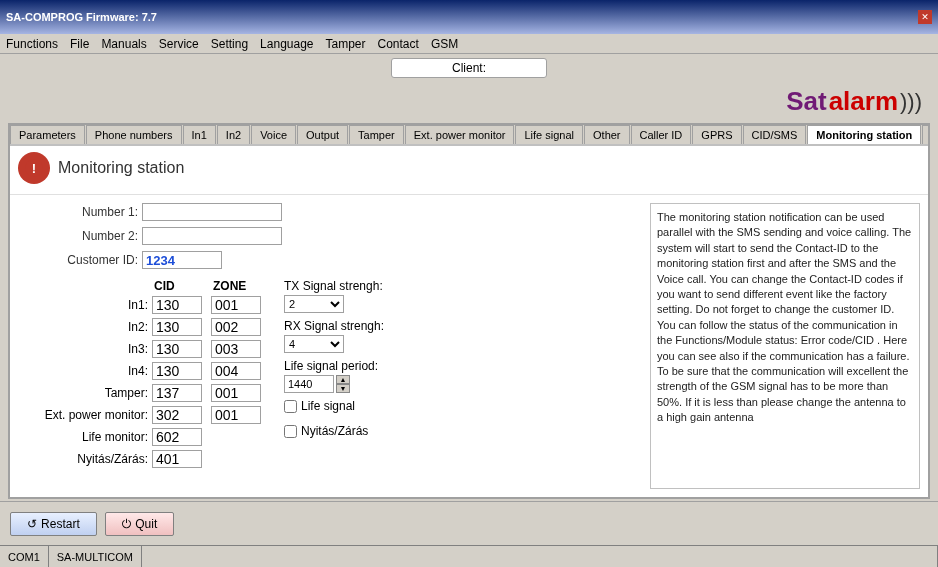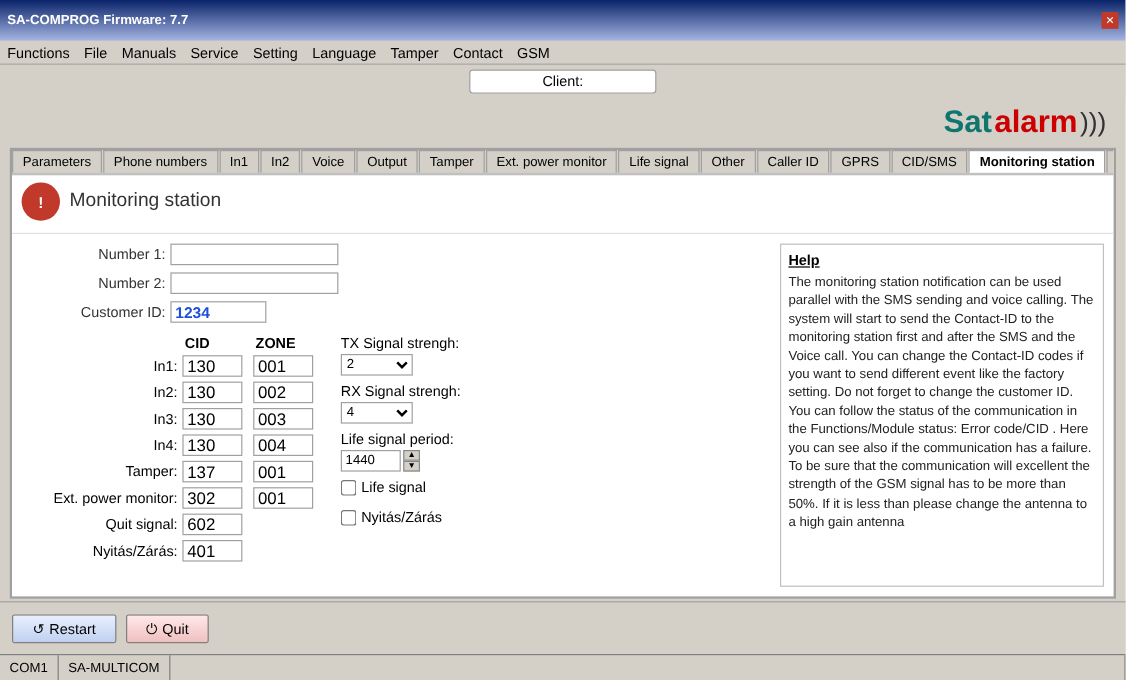--- a/index.html
+++ b/index.html
@@ -286,21 +286,21 @@
   </div>
 
   <div class="client-bar">
     <div class="client-bar-inner">
       <span>Client:</span>
     </div>
   </div>
 
   <div class="header-area">
     <div style="display:flex;align-items:center;gap:2px;">
-      <span style="font-size:26px;font-weight:bold;color:#0f766e;">Sat</span>
+      <span style="font-size:26px;font-weight:bold;color:#701a75;">Sat</span>
       <span style="font-size:26px;font-weight:bold;color:#c00;">alarm</span>
       <span style="font-size:22px;color:#333;">)))</span>
     </div>
   </div>
 
   <div class="main-window" style="flex:1; margin:2px 8px; border:2px solid #a0a0a0; display:flex; flex-direction:column; overflow:hidden;">
 
     <div class="tabs-row">
       <div class="tab">Parameters</div>
       <div class="tab">Phone numbers</div>
@@ -379,21 +379,21 @@
                 <input class="cid-input" type="text" value="004" style="">
 
                 <span style="text-align:right;font-size:12px;">Tamper:</span>
                 <input class="cid-input" type="text" value="137" style="">
                 <input class="cid-input" type="text" value="001" style="">
 
                 <span style="text-align:right;font-size:12px;">Ext. power monitor:</span>
                 <input class="cid-input" type="text" value="302" style="">
                 <input class="cid-input" type="text" value="001" style="">
 
-                <span style="text-align:right;font-size:12px;">Quit signal:</span>
+                <span style="text-align:right;font-size:12px;">Life monitor:</span>
                 <input class="cid-input" type="text" value="602" style="">
                 <span></span>
 
                 <span style="text-align:right;font-size:12px;">Nyitás/Zárás:</span>
                 <input class="cid-input" type="text" value="401" style="">
                 <span></span>
               </div>
             </div>
 
             <div style="display:flex; flex-direction:column; gap:6px; margin-top:0;">
@@ -431,21 +431,20 @@
               </div>
               <div class="checkbox-row">
                 <input type="checkbox" style="">
                 <span>Nyitás/Zárás</span>
               </div>
             </div>
           </div>
         </div>
 
         <div class="form-right">
-          <div class="help-title">Help</div>
           <div class="help-text">The monitoring station notification can be used parallel with the SMS sending and voice calling. The system will start to send the Contact-ID to the monitoring station first and after the SMS and the Voice call. You can change the Contact-ID codes if you want to send different event like the factory setting. Do not forget to change the customer ID. You can follow the status of the communication in the Functions/Module status: Error code/CID . Here you can see also if the communication has a failure. To be sure that the communication will excellent the strength of the GSM signal has to be more than 50%. If it is less than please change the antenna to a high gain antenna</div>
         </div>
       </div>
     </div>
   </div>
 
   <div class="bottom-bar">
     <div class="bottom-right">
       <button class="btn btn-restart">
         <span>↺</span>

